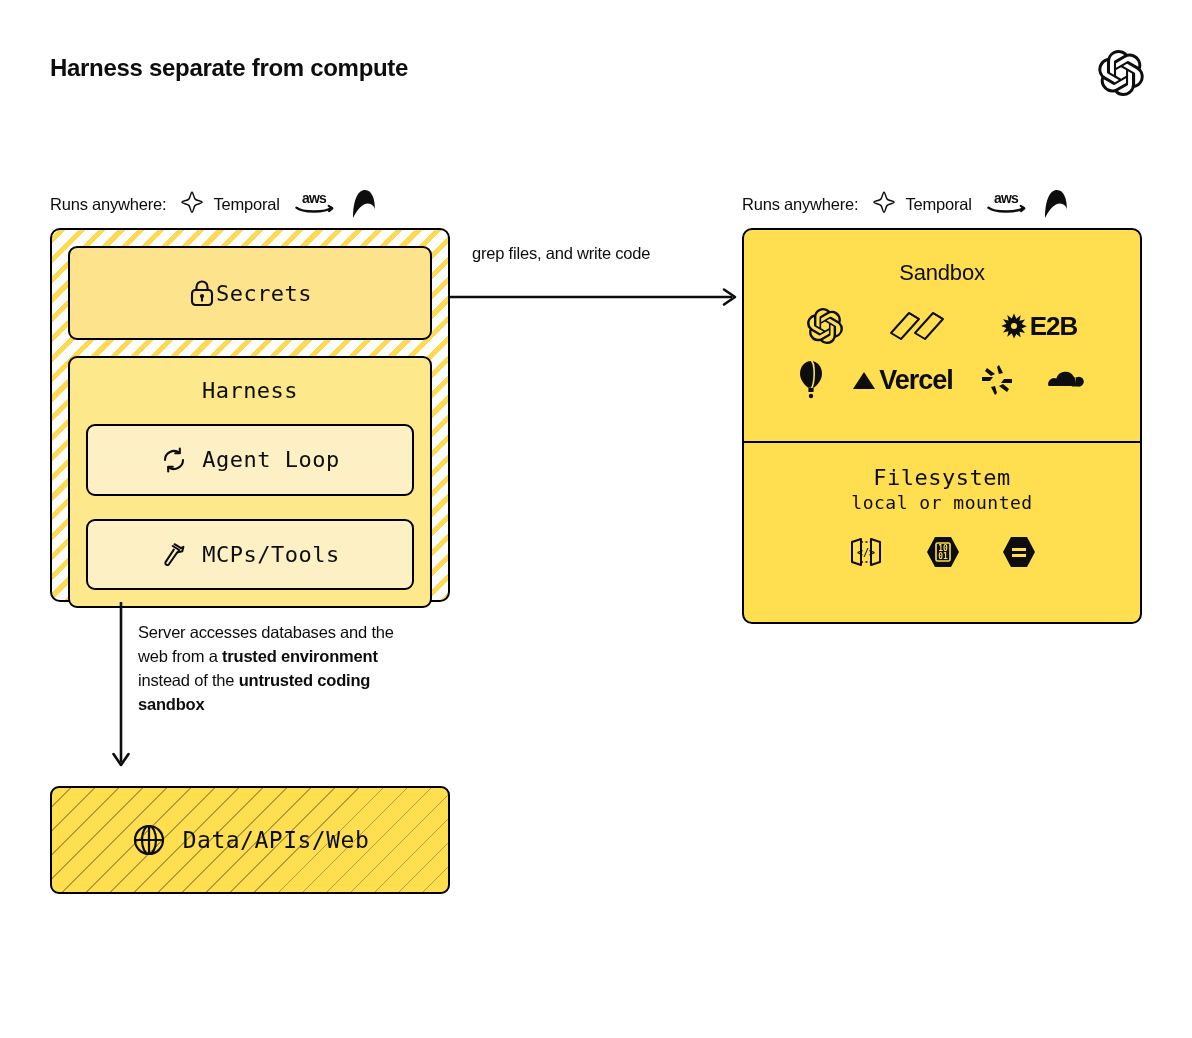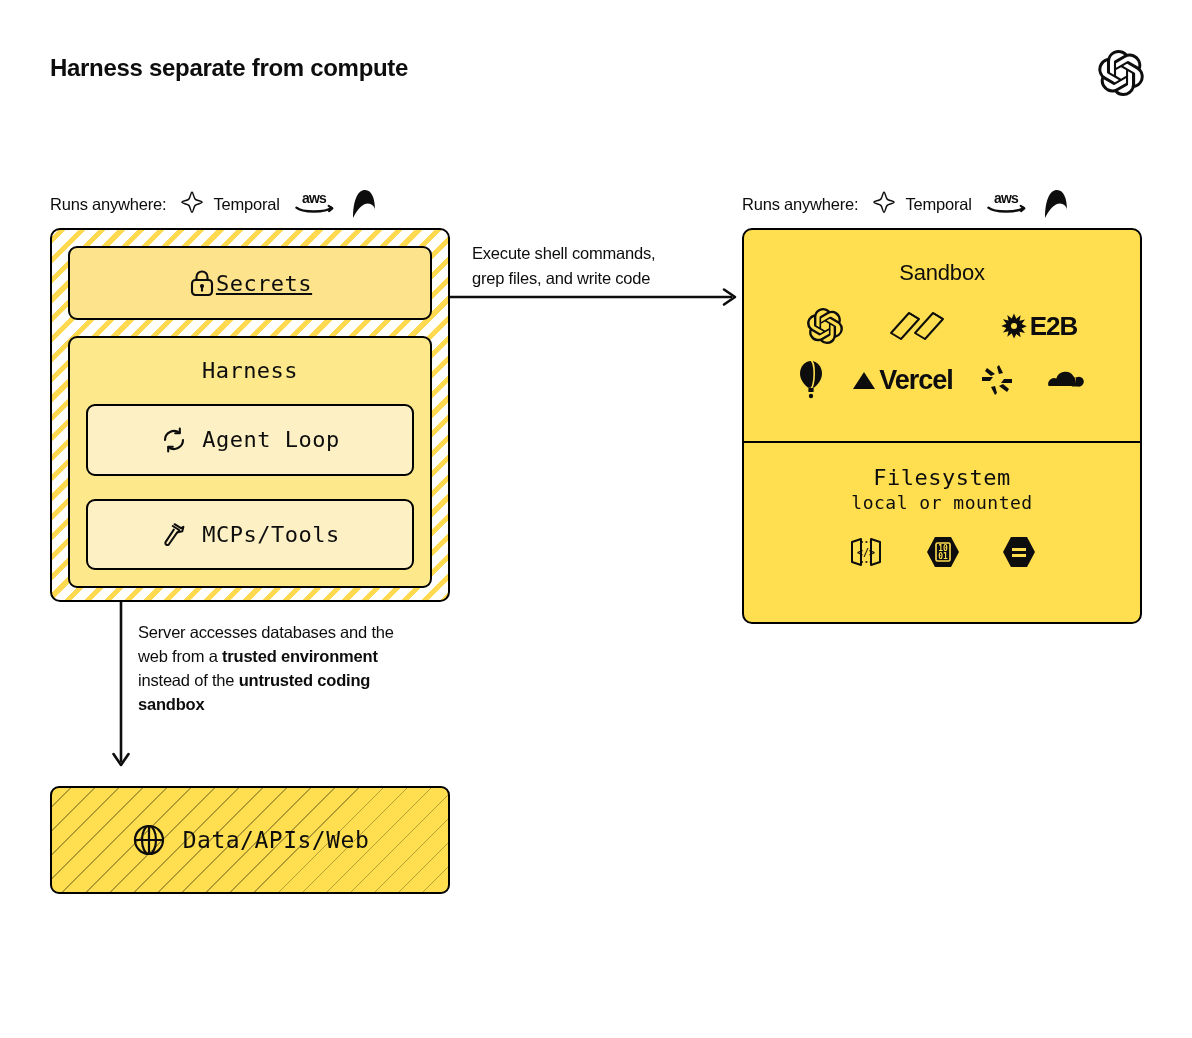--- a/index.html
+++ b/index.html
@@ -67,24 +67,23 @@
   }
   .box {
     box-sizing: border-box;
     border: 2.5px solid #000;
     border-radius: 9px;
     display: flex;
     align-items: center;
     justify-content: center;
   }
   #secrets-box {
-    height: 74px;
+    height: 94px;
     background: #fce38c;
     gap: 0;
-    text-decoration: underline;
   }
   #harness-box {
     margin-top: 16px;
     height: 252px;
     background: #fde88b;
     flex-direction: column;
     justify-content: flex-start;
     padding: 14px 16px 16px;
     gap: 7px;
   }
@@ -362,21 +361,20 @@
       <svg width="36" height="34" viewBox="0 0 36 34">
         <path d="M10 2h16l8 15-8 15H10L2 17Z" fill="#0d0d0d"></path>
         <rect x="11" y="13" width="14" height="3" fill="#ffdf4f"></rect>
         <rect x="11" y="19" width="14" height="3" fill="#ffdf4f"></rect>
       </svg>
     </div>
   </div>
 </div>
 
 <div id="arrow-right-label">
-  <div>Execute shell commands,</div>
   <div>grep files, and write code</div>
 </div>
 <svg id="arrow-right-svg" viewBox="0 0 296 26">
   <path d="M0 13H282" stroke="#0d0d0d" stroke-width="2.6" fill="none"></path>
   <path d="M274 5.5 285 13l-11 7.5" stroke="#0d0d0d" stroke-width="2.6" fill="none" stroke-linecap="round" stroke-linejoin="round"></path>
 </svg>
 
 <div id="arrow-down-label">
   <span>Server accesses databases and the web from a </span><b>trusted environment</b><span> instead of the </span><b>untrusted coding sandbox</b>
 </div>

